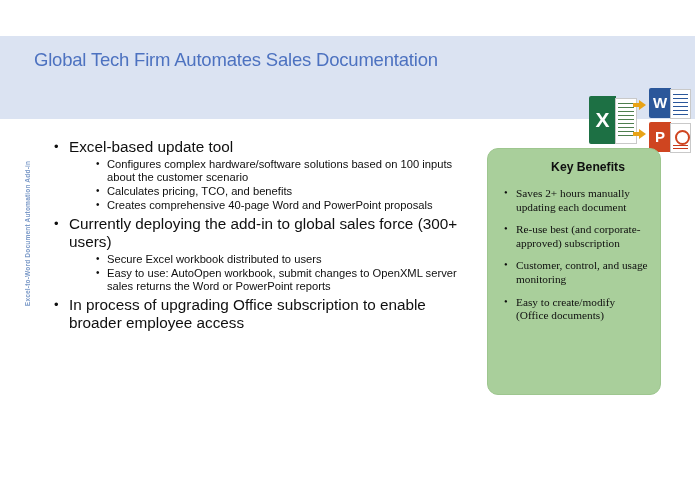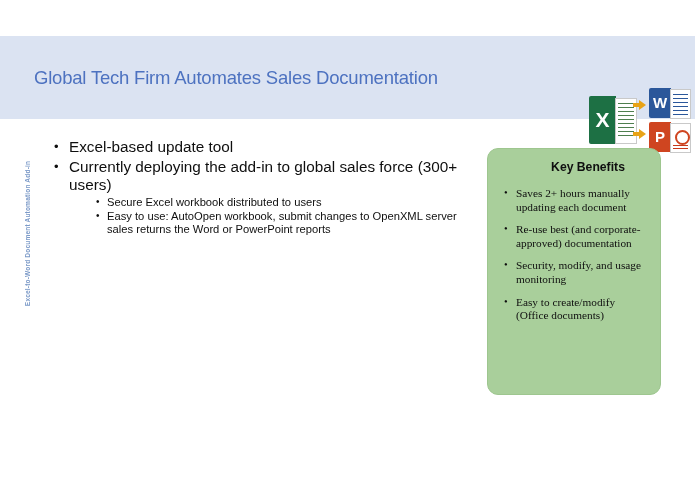--- a/index.html
+++ b/index.html
@@ -48,21 +48,21 @@
     letter-spacing: -0.1px;
     white-space: nowrap;
   }
   #slide-subtitle {
     font-size: 18.5px;
     line-height: 26px;
     font-weight: 400;
     color: #4d72c0;
     letter-spacing: -0.2px;
     white-space: nowrap;
-    margin-top: 19px;
+    margin-top: 1px;
   }
 
   
   #office-icon-group {
     position: absolute;
     left: 589px;
     top: 52px;
     width: 100px;
     height: 64px;
   }
@@ -327,38 +327,46 @@
     </div>
   </div>
 
   <div id="side-label">Excel-to-Word Document Automation Add-in</div>
 
   <div id="content-body">
     <ul class="lvl1">
 
       <li class="b1">
         <span class="btxt">Excel-based update tool</span>
+        <ul class="lvl2">
+          <li class="b2">Configures complex hardware/software solutions based on 100 inputs about the customer scenario</li>
+          <li class="b2">Calculates pricing, TCO, and benefits</li>
+          <li class="b2">Creates comprehensive 40-page Word and PowerPoint proposals</li>
+        </ul>
       </li>
 
 
       <li class="b1">
         <span class="btxt">Currently deploying the add-in to global sales force (300+ users)</span>
         <ul class="lvl2">
           <li class="b2">Secure Excel workbook distributed to users</li>
           <li class="b2">Easy to use: AutoOpen workbook, submit changes to OpenXML server sales returns the Word or PowerPoint reports</li>
         </ul>
       </li>
 
+      <li class="b1">
+        <span class="btxt">In process of upgrading Office subscription to enable broader employee access</span>
+      </li>
 
     </ul>
   </div>
 
   <div id="benefits-panel">
     <div id="benefits-title">Key Benefits</div>
     <ul class="benefits-list">
       <li>Saves 2+ hours manually updating each document</li>
-      <li>Re-use best (and corporate-approved) documentation</li>
-      <li>Security, modify, and usage monitoring</li>
+      <li>Re-use best (and corporate-approved) subscription</li>
+      <li>Customer, control, and usage monitoring</li>
       <li>Easy to create/modify (Office documents)</li>
     </ul>
   </div>
 
 </div>
 
 </body></html>

